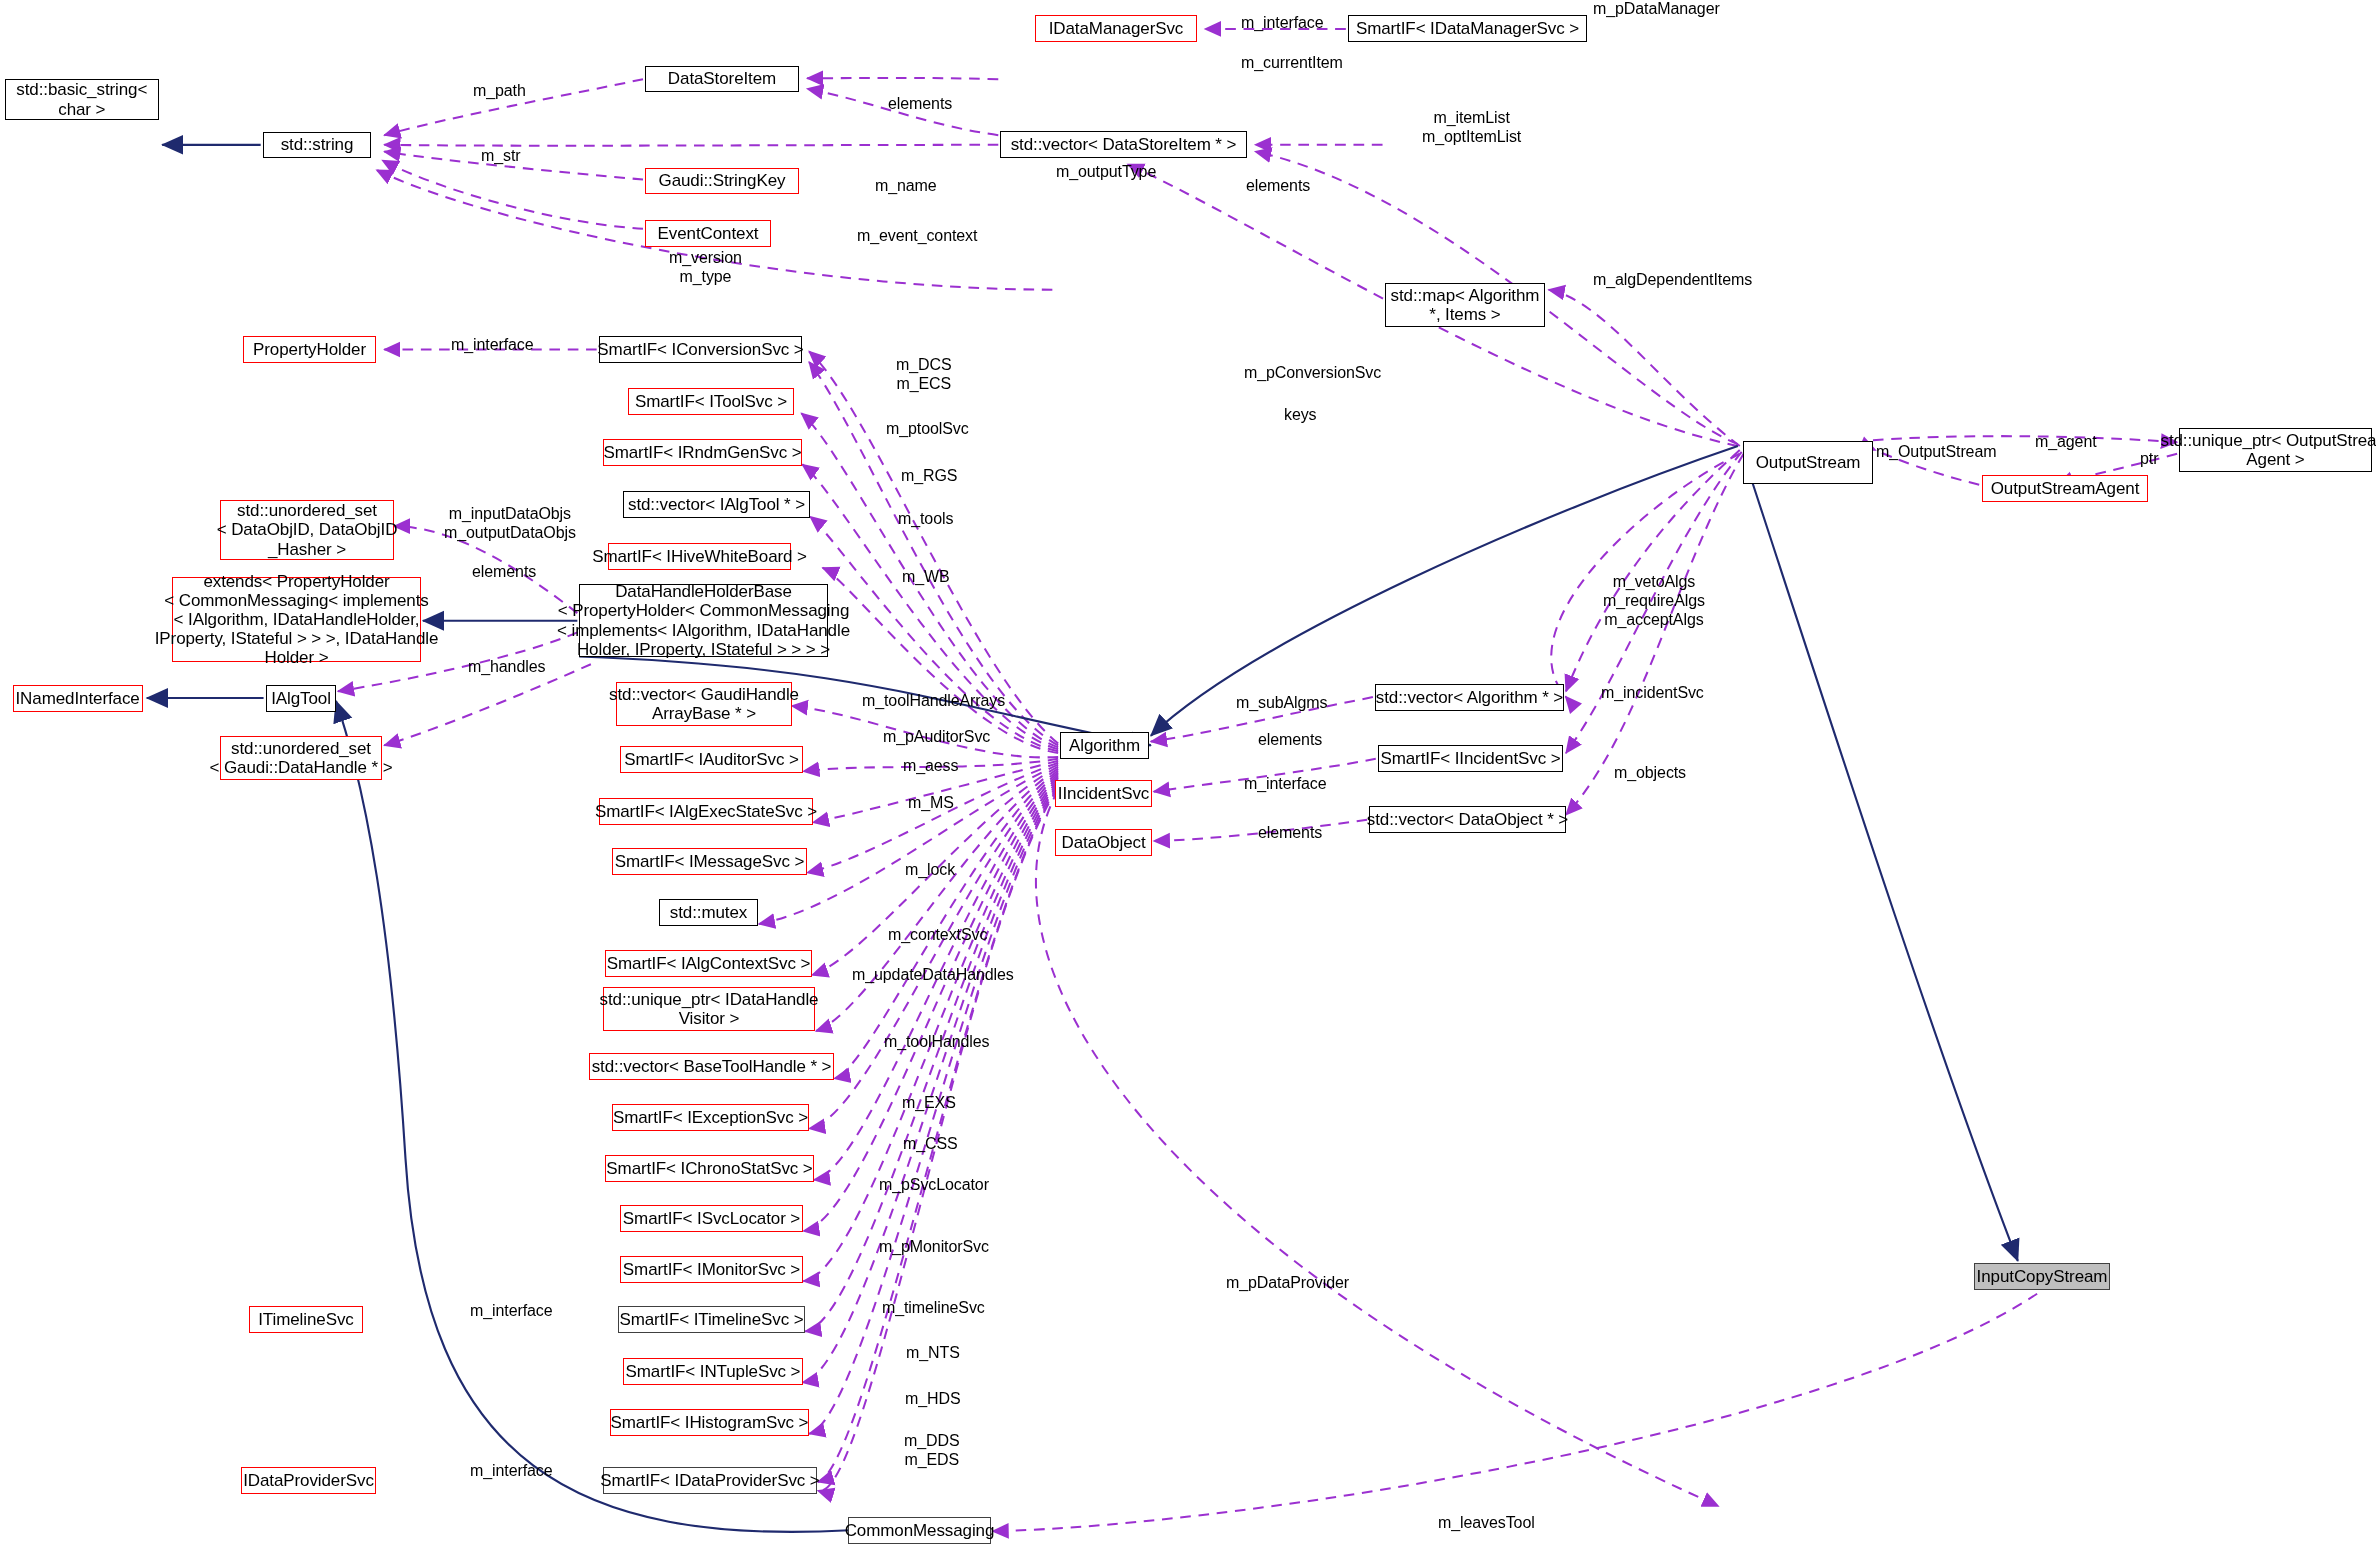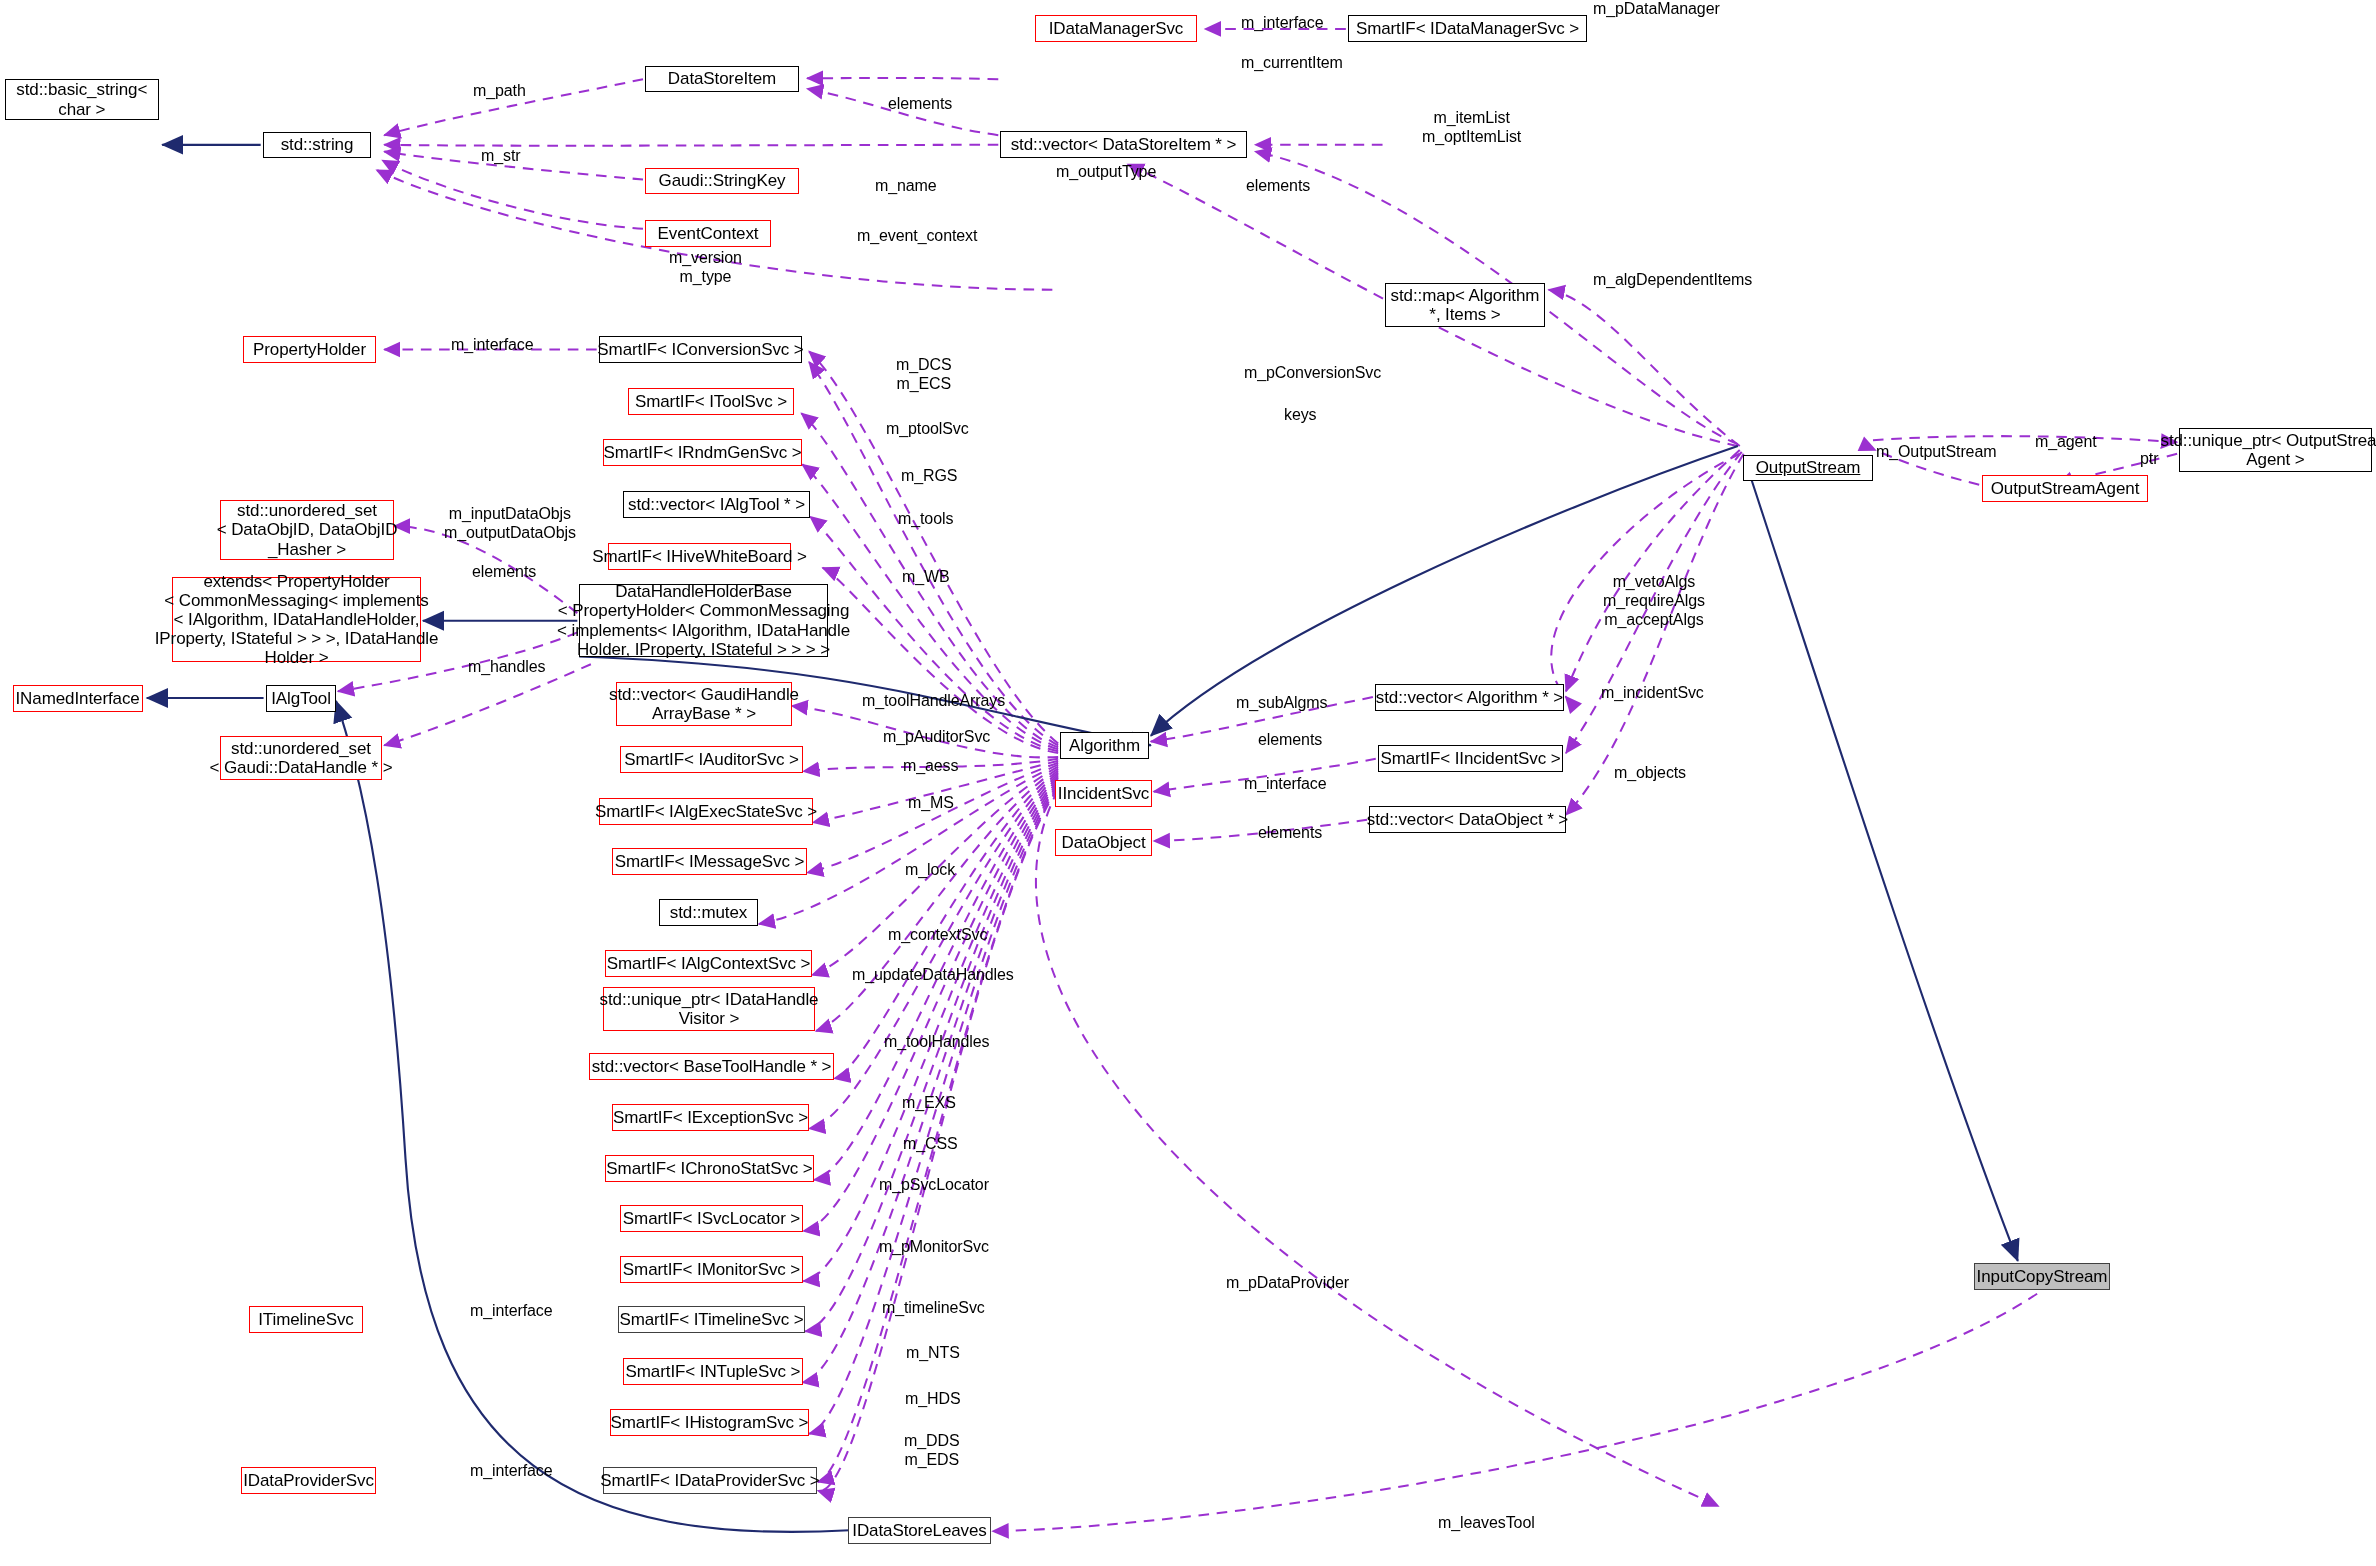--- a/index.html
+++ b/index.html
@@ -200,28 +200,28 @@
       <div class="node red" style="left: 612px; top: 1104px; width: 197px; height: 27px;">SmartIF&lt; IExceptionSvc &gt;</div>
       <div class="node red" style="left: 605px; top: 1155px; width: 209px; height: 27px;">SmartIF&lt; IChronoStatSvc &gt;</div>
       <div class="node red" style="left: 620px; top: 1205px; width: 183px; height: 27px;">SmartIF&lt; ISvcLocator &gt;</div>
       <div class="node red" style="left: 620px; top: 1256px; width: 183px; height: 27px;">SmartIF&lt; IMonitorSvc &gt;</div>
       <div class="node red" style="left: 249px; top: 1306px; width: 114px; height: 27px;">ITimelineSvc</div>
       <div class="node grey" style="left: 618px; top: 1306px; width: 187px; height: 27px;">SmartIF&lt; ITimelineSvc &gt;</div>
       <div class="node red" style="left: 623px; top: 1358px; width: 180px; height: 27px;">SmartIF&lt; INTupleSvc &gt;</div>
       <div class="node red" style="left: 610px; top: 1409px; width: 199px; height: 27px;">SmartIF&lt; IHistogramSvc &gt;</div>
       <div class="node red" style="left: 241px; top: 1467px; width: 135px; height: 27px;">IDataProviderSvc</div>
       <div class="node grey" style="left: 603px; top: 1467px; width: 214px; height: 27px;">SmartIF&lt; IDataProviderSvc &gt;</div>
-      <div class="node grey" style="left: 848px; top: 1517px; width: 143px; height: 27px;">IDataStoreLeaves</div>
+      <div class="node grey" style="left: 848px; top: 1517px; width: 143px; height: 27px;">CommonMessaging</div>
       <div class="node" style="left: 1060px; top: 732px; width: 89px; height: 27px;">Algorithm</div>
       <div class="node red" style="left: 1055px; top: 780px; width: 97px; height: 27px;">IIncidentSvc</div>
       <div class="node red" style="left: 1055px; top: 829px; width: 97px; height: 27px;">DataObject</div>
       <div class="node" style="left: 1375px; top: 684px; width: 189px; height: 27px;">std::vector&lt; Algorithm * &gt;</div>
       <div class="node" style="left: 1378px; top: 745px; width: 185px; height: 27px;">SmartIF&lt; IIncidentSvc &gt;</div>
       <div class="node" style="left: 1369px; top: 806px; width: 197px; height: 27px;">std::vector&lt; DataObject * &gt;</div>
-      <div class="node" style="left: 1743px; top: 455px; width: 130px; height: 26px; text-decoration: underline;">OutputStream</div>
+      <div class="node" style="left: 1743px; top: 441px; width: 130px; height: 43px;">OutputStream</div>
       <div class="node red" style="left: 1982px; top: 475px; width: 166px; height: 27px;">OutputStreamAgent</div>
       <div class="node" style="left: 2179px; top: 428px; width: 193px; height: 44px;">std::unique_ptr&lt; OutputStream
 Agent &gt;</div>
       <div class="node filled" style="left: 1974px; top: 1263px; width: 136px; height: 27px;">InputCopyStream</div>
     </div>
   <div id="labels">
       <div class="edge-label" style="left: 473px; top: 82px;">m_path</div>
       <div class="edge-label" style="left: 481px; top: 147px;">m_str</div>
       <div class="edge-label" style="left: 888px; top: 95px;">elements</div>
       <div class="edge-label" style="left: 1241px; top: 13.5px;">m_interface</div>

